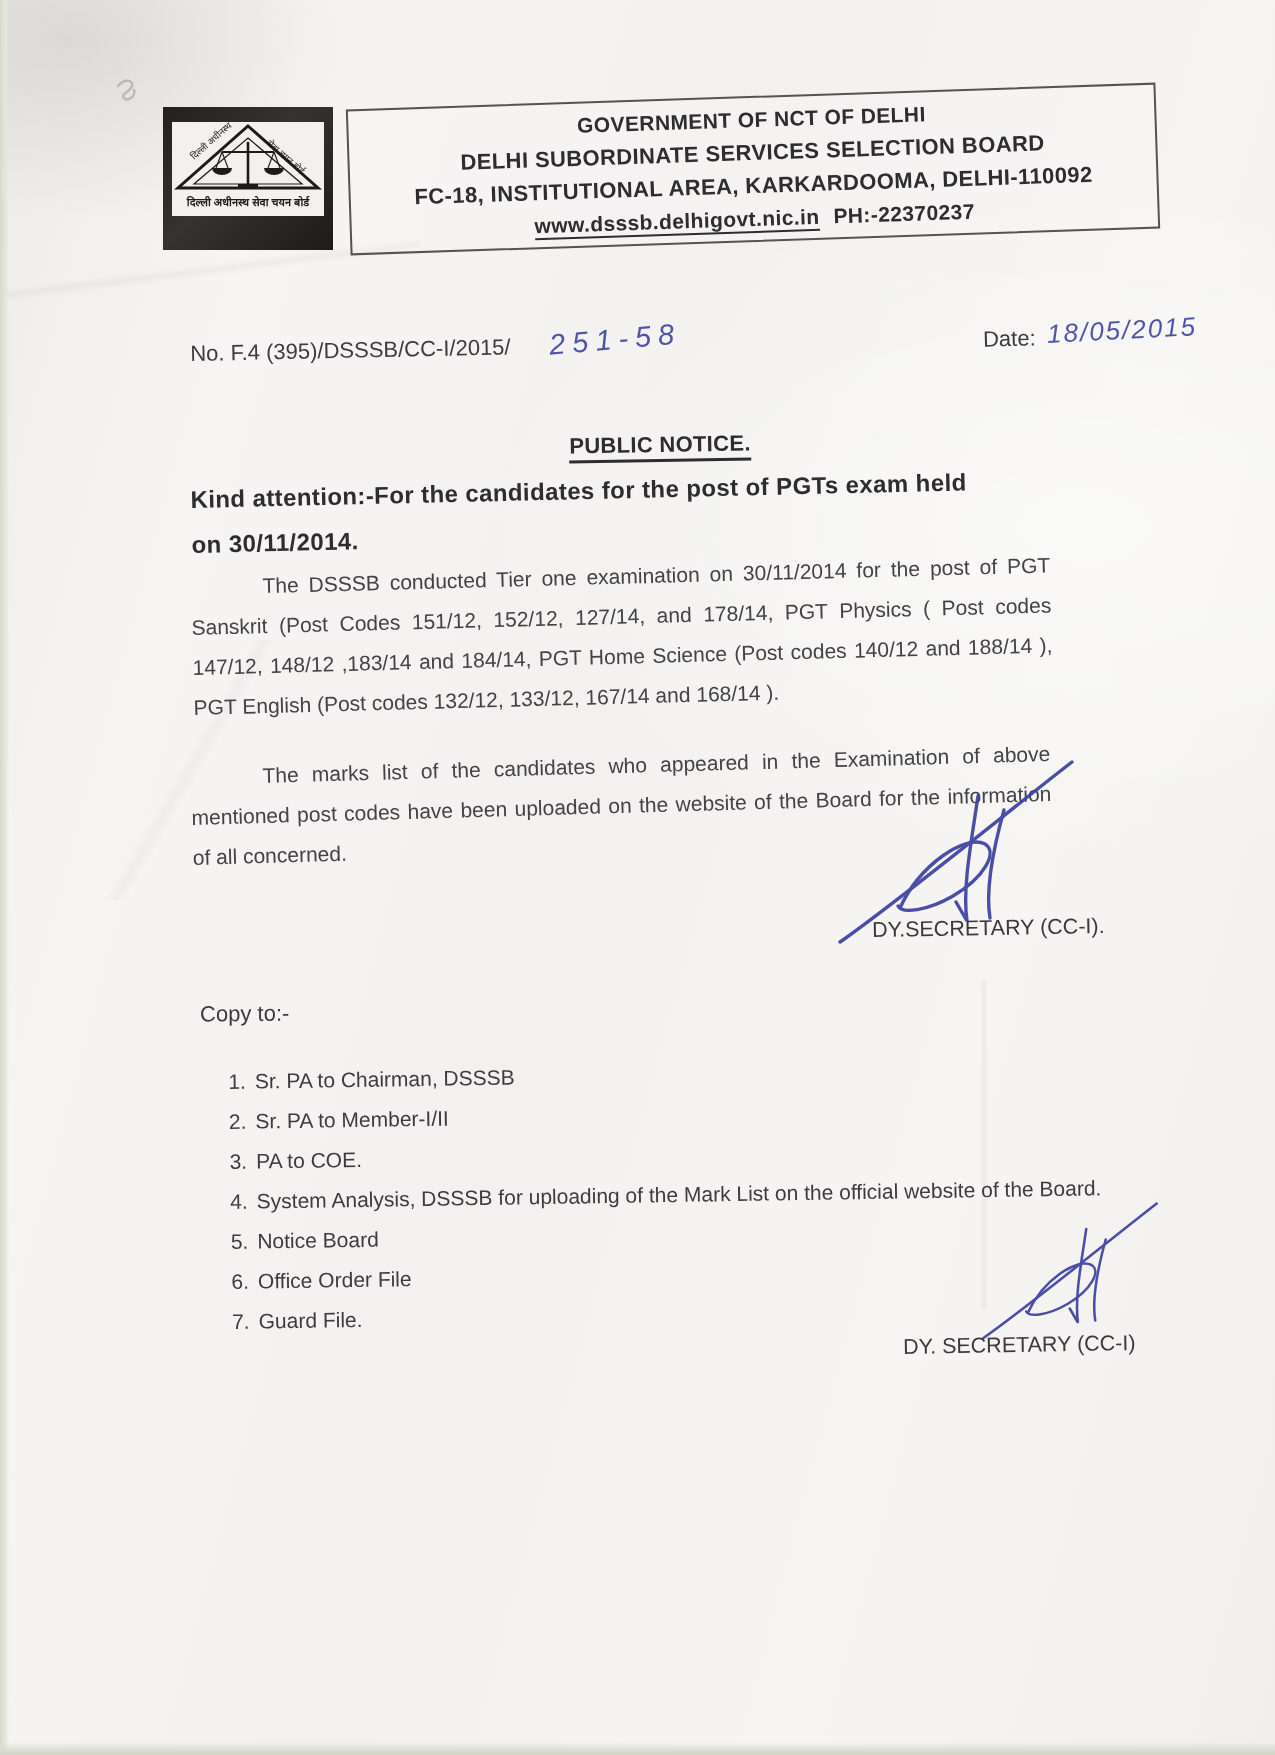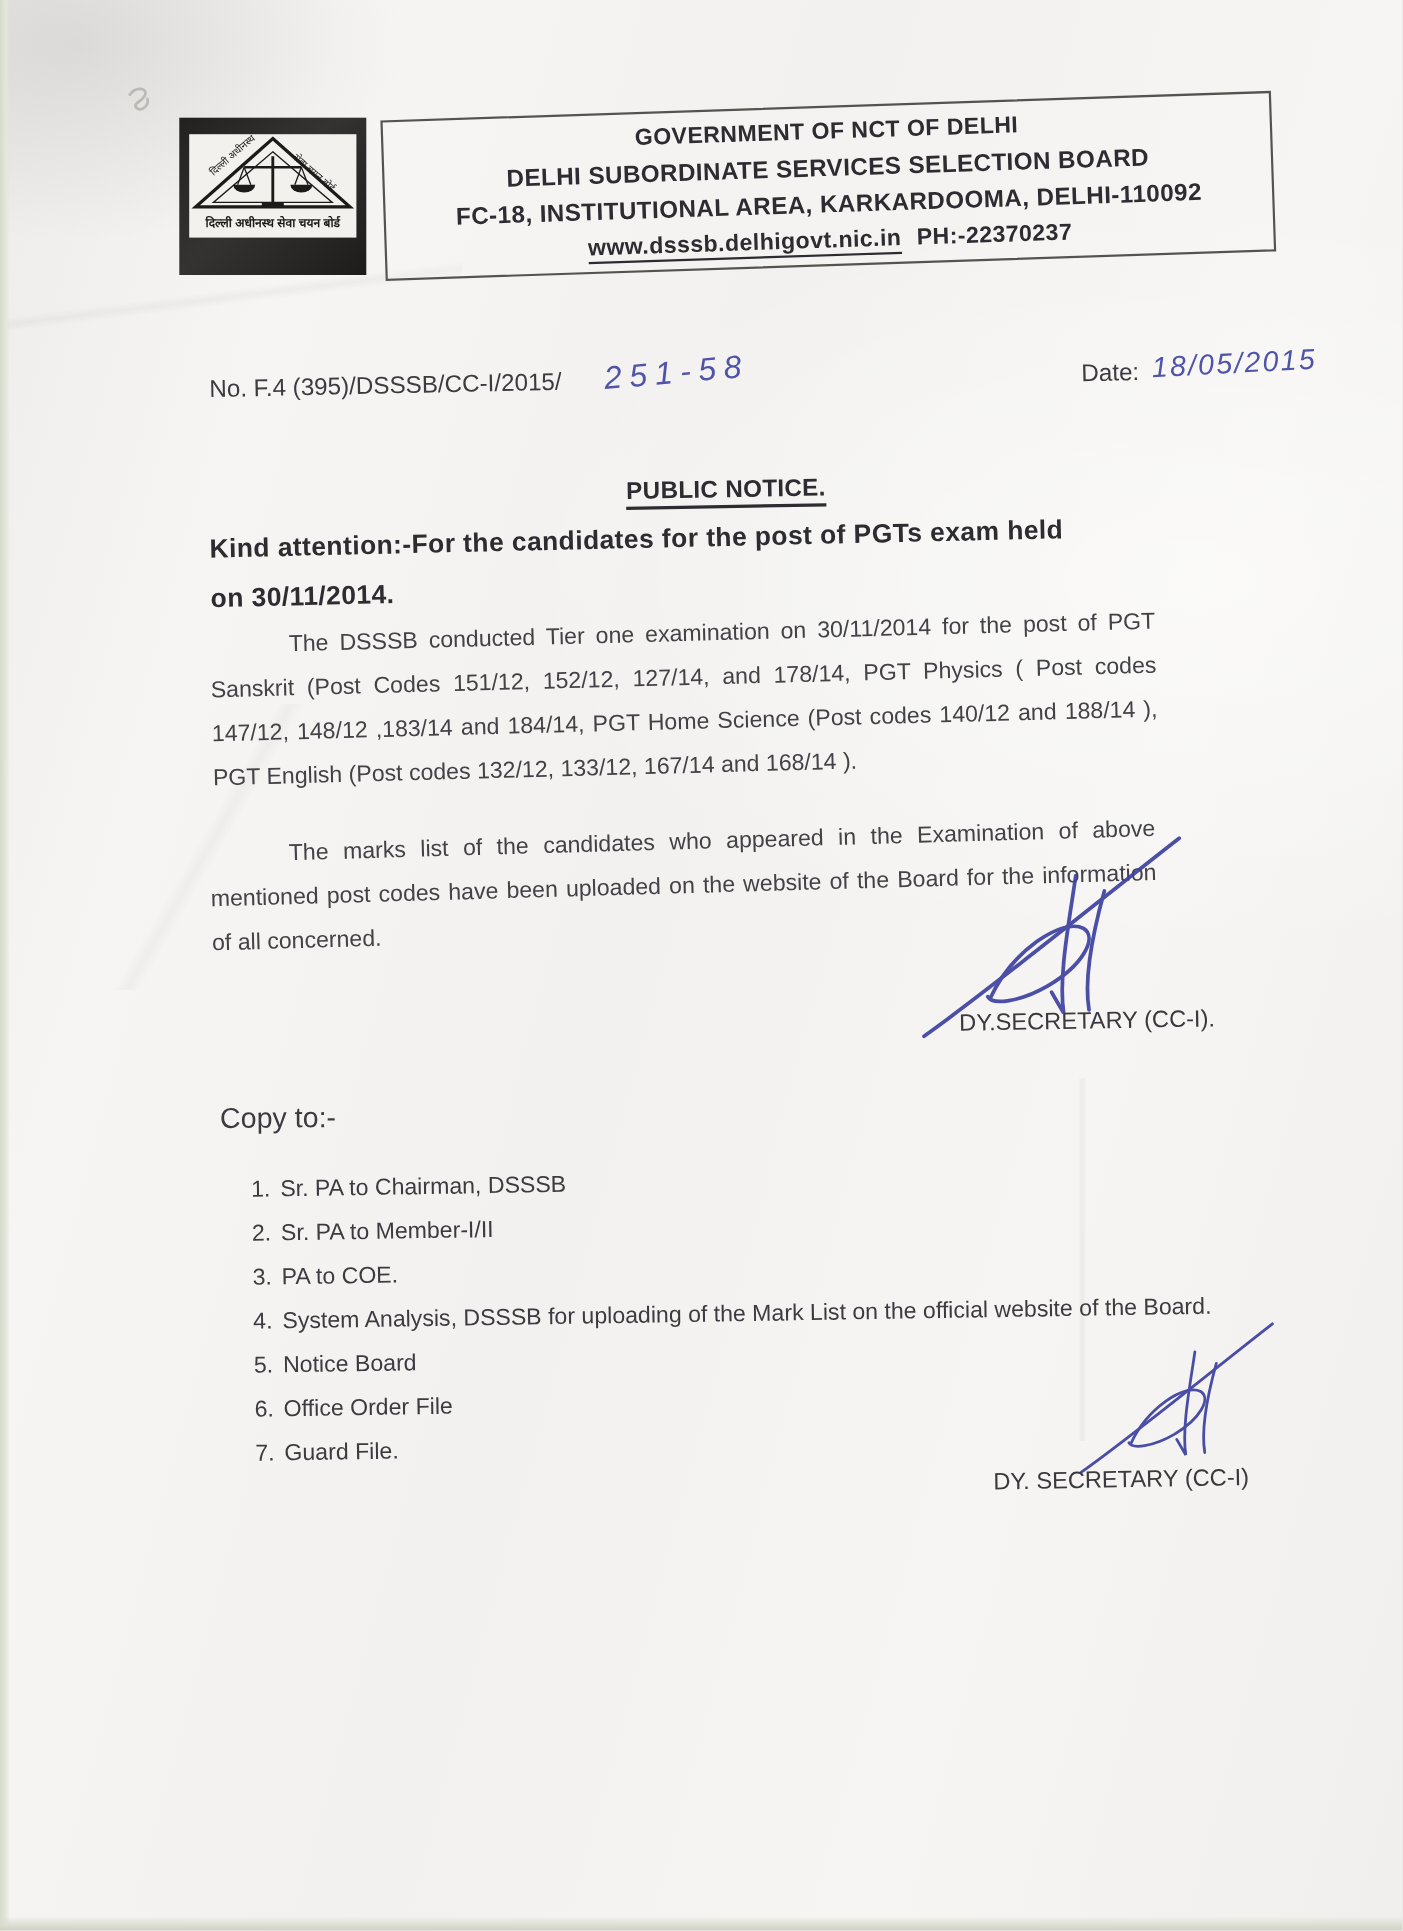--- a/index.html
+++ b/index.html
@@ -73,21 +73,21 @@
   .para-1{top:568px;transform:rotate(-1.5deg);}
   .para-2{top:758px;transform:rotate(-1.6deg);}
 
   .sig-ink{pointer-events:none;}
   .sig1-ink{left:828px;top:752px;width:250px;height:200px;}
   .sig2-ink{left:955px;top:1196px;width:225px;height:150px;}
   .sig-title{font-size:21.5px;color:#3a393e;white-space:nowrap;}
   .sig1-title{left:872px;top:916px;transform:rotate(-1deg);}
   .sig2-title{left:903px;top:1333px;transform:rotate(-1deg);}
 
-  .copy-label{left:200px;top:1001px;font-size:26px;color:#3c3b40;transform:rotate(-0.5deg);}
+  .copy-label{left:200px;top:1001px;font-size:22px;color:#3c3b40;transform:rotate(-0.5deg);}
   .copy-list{left:228px;top:1062px;width:965px;transform:rotate(-0.9deg);transform-origin:left top;}
   .copy-item{font-size:21px;color:#3c3b40;line-height:40px;}
   .copy-item .num{margin-right:9px;}
 
   .pencil-mark{left:110px;top:72px;width:48px;height:40px;opacity:0.45;}
 </style>
 </head>
 <body>
 
 <svg width="0" height="0" style="position:absolute">

